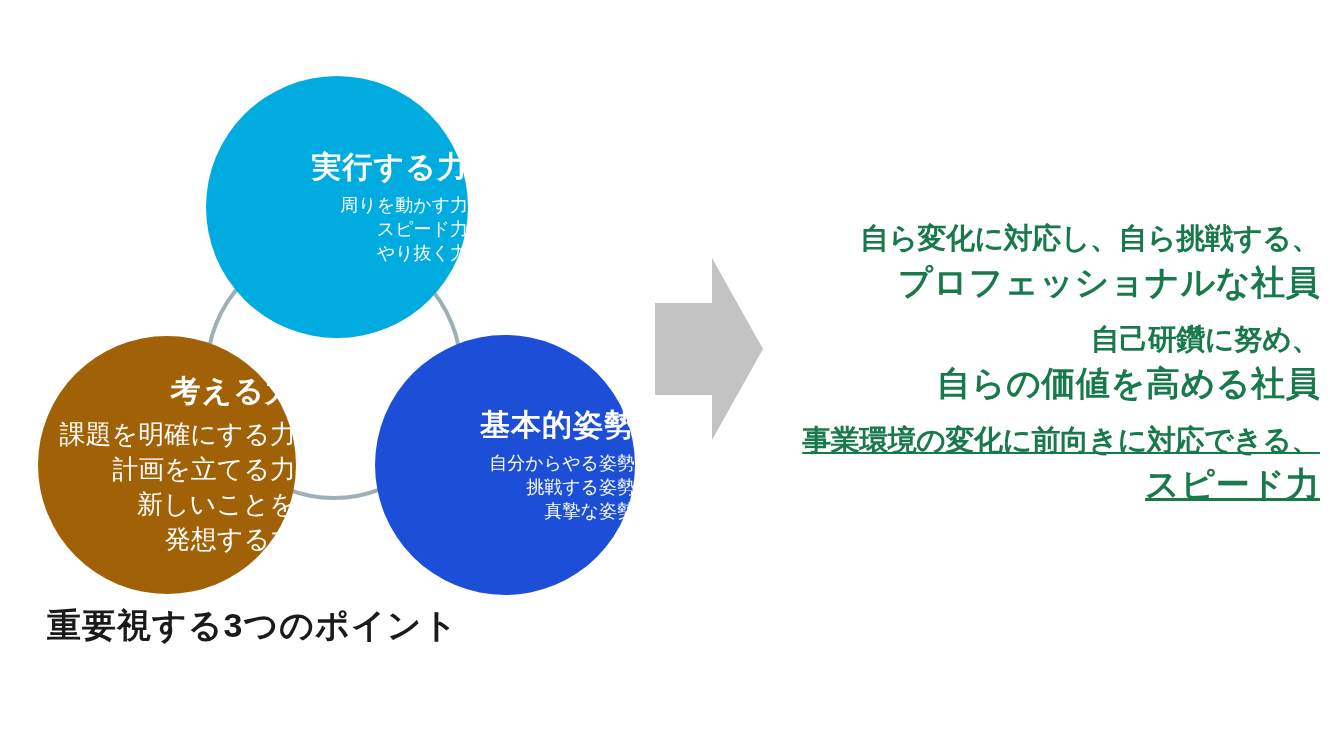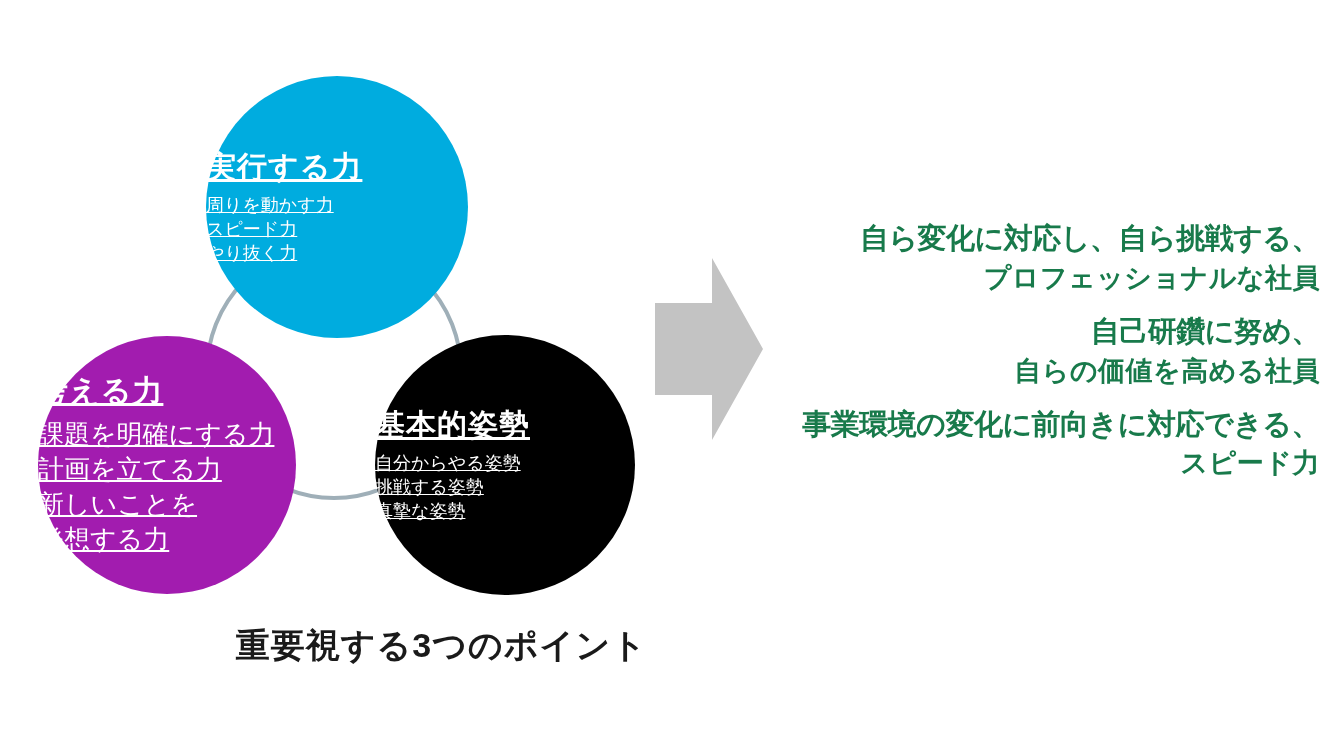--- a/index.html
+++ b/index.html
@@ -26,25 +26,24 @@
     border-radius: 50%;
     box-sizing: border-box;
     z-index: 0;
   }
   .circle {
     position: absolute;
     border-radius: 50%;
     z-index: 1;
     display: flex;
     flex-direction: column;
-    align-items: flex-start;
+    align-items: flex-end;
     justify-content: center;
     text-align: center;
     color: #ffffff;
-    text-decoration: underline;
   }
   .circle .c-title {
     font-size: 30px;
     font-weight: 800;
     line-height: 1.2;
     margin-bottom: 8px;
     letter-spacing: 1px;
   }
   .circle .c-line {
     font-size: 18px;
@@ -68,27 +67,26 @@
     left: 375px;
     top: 335px;
     width: 260px;
     height: 260px;
   }
   .caption {
     position: absolute;
     left: 47px;
     top: 603px;
     width: 600px;
-    text-align: right;
+    text-align: left;
     font-size: 34px;
     font-weight: 800;
     color: #1A1A1A;
     letter-spacing: 1px;
     z-index: 1;
-    margin-top: 20px;
   }
   .arrow {
     position: absolute;
     left: 655px;
     top: 258px;
     width: 108px;
     height: 182px;
     clip-path: polygon(0% 24.7%, 52.8% 24.7%, 52.8% 0%, 100% 50%, 52.8% 100%, 52.8% 75.3%, 0% 75.3%);
     z-index: 1;
   }
@@ -96,58 +94,58 @@
     position: absolute;
     left: 790px;
     top: 221px;
     width: 530px;
     text-align: right;
     z-index: 1;
   }
   .outcome {
     margin-bottom: 20px;
   }
-  .outcome:last-child { margin-bottom: 17px; }
+  .outcome:last-child { margin-bottom: 17px; text-decoration: underline; }
   .outcome .intro {
     font-size: 29px;
     font-weight: 700;
     line-height: 1.2;
     margin-bottom: 7px;
     letter-spacing: -0.5px;
   }
   .outcome .emphasis {
-    font-size: 27px;
+    font-size: 34px;
     font-weight: 900;
     line-height: 1.15;
     letter-spacing: 0.5px;
   }
 </style>
 </head>
 <body>
 
 <div class="canvas">
 
   <div class="ring" style="border-color: rgb(159, 175, 184);"></div>
 
   <div class="circle circle-execute" style="background-color: rgb(0, 172, 223);">
     <div class="c-title">実行する力</div>
     <div class="c-line">周りを動かす力</div>
     <div class="c-line">スピード力</div>
     <div class="c-line">やり抜く力</div>
   </div>
 
-  <div class="circle circle-think" style="background-color: #a21caf;">
+  <div class="circle circle-think" style="background-color: #a16207;">
     <div class="c-title">考える力</div>
     <div class="c-line">課題を明確にする力</div>
     <div class="c-line">計画を立てる力</div>
     <div class="c-line">新しいことを</div>
     <div class="c-line">発想する力</div>
   </div>
 
-  <div class="circle circle-attitude" style="background-color: #000000;">
+  <div class="circle circle-attitude" style="background-color: #1d4ed8;">
     <div class="c-title">基本的姿勢</div>
     <div class="c-line">自分からやる姿勢</div>
     <div class="c-line">挑戦する姿勢</div>
     <div class="c-line">真摯な姿勢</div>
   </div>
 
   <div class="caption">重要視する3つのポイント</div>
 
   <div class="arrow" style="background-color: rgb(195, 195, 195);"></div>
 

